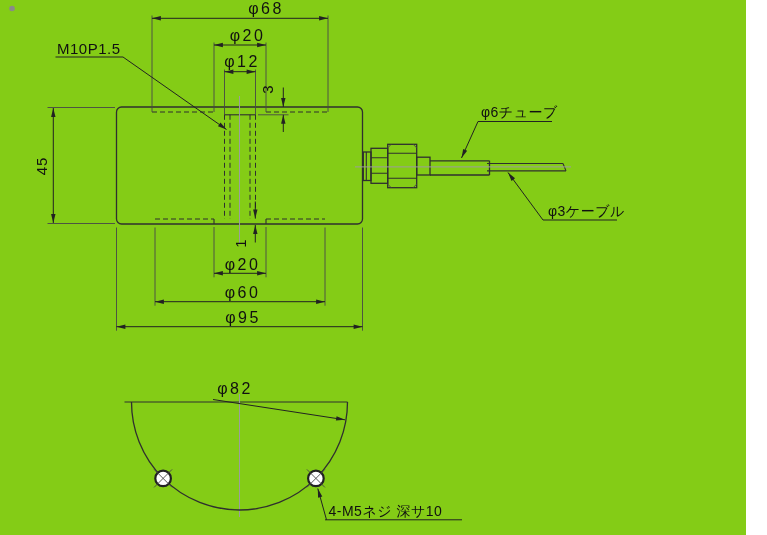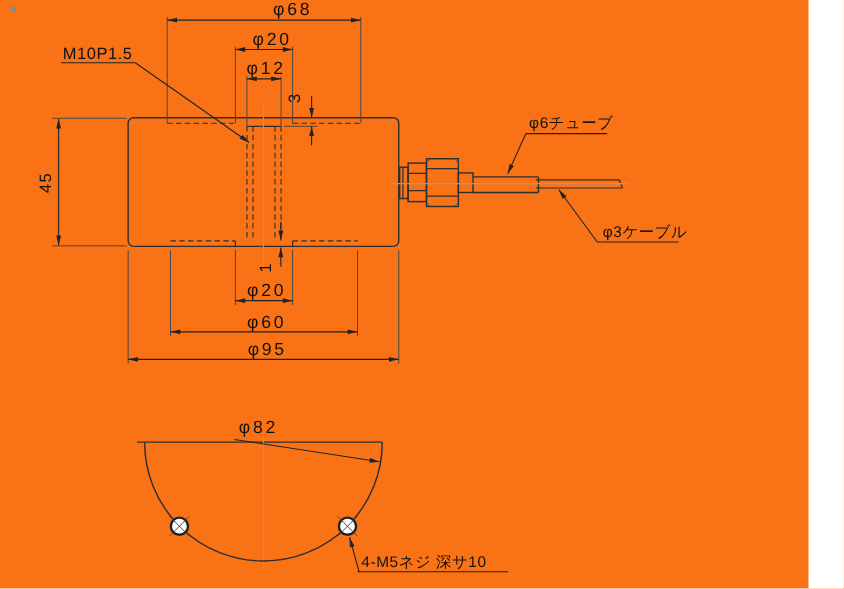--- a/index.html
+++ b/index.html
@@ -1,16 +1,16 @@
 <!DOCTYPE html>
 <html><head>
 <meta charset="utf-8">
 <style>
   html,body { margin:0; padding:0; background:#ffffff; }
-  .canvas { position:relative; width:735px; height:535px; background:#f97316; overflow:hidden; }
+  .canvas { position:relative; width:735px; height:535px; background:#84cc16; overflow:hidden;padding-left:11px; }
   svg { position:absolute; left:0; top:0; }
   .ln  { stroke:#2f2f2f; stroke-width:1.3; fill:none; }
   .ln1 { stroke:#2f2f2f; stroke-width:1.1; fill:none; }
   .ds  { stroke:#2f2f2f; stroke-width:1;   fill:none; stroke-dasharray:5,3; }
   .ex  { stroke:#474747; stroke-width:0.9; fill:none; }
   .dm  { stroke:#222222; stroke-width:1;   fill:none; }
   .ct  { stroke:#9c9c9c; stroke-width:1;   fill:none; }
   .hole{ stroke:#222222; stroke-width:2.2; fill:#ffffff; }
   .dot { fill:#8a8a8a; }
   text { font-family:"Liberation Sans","DejaVu Sans",sans-serif; fill:#111111; }

